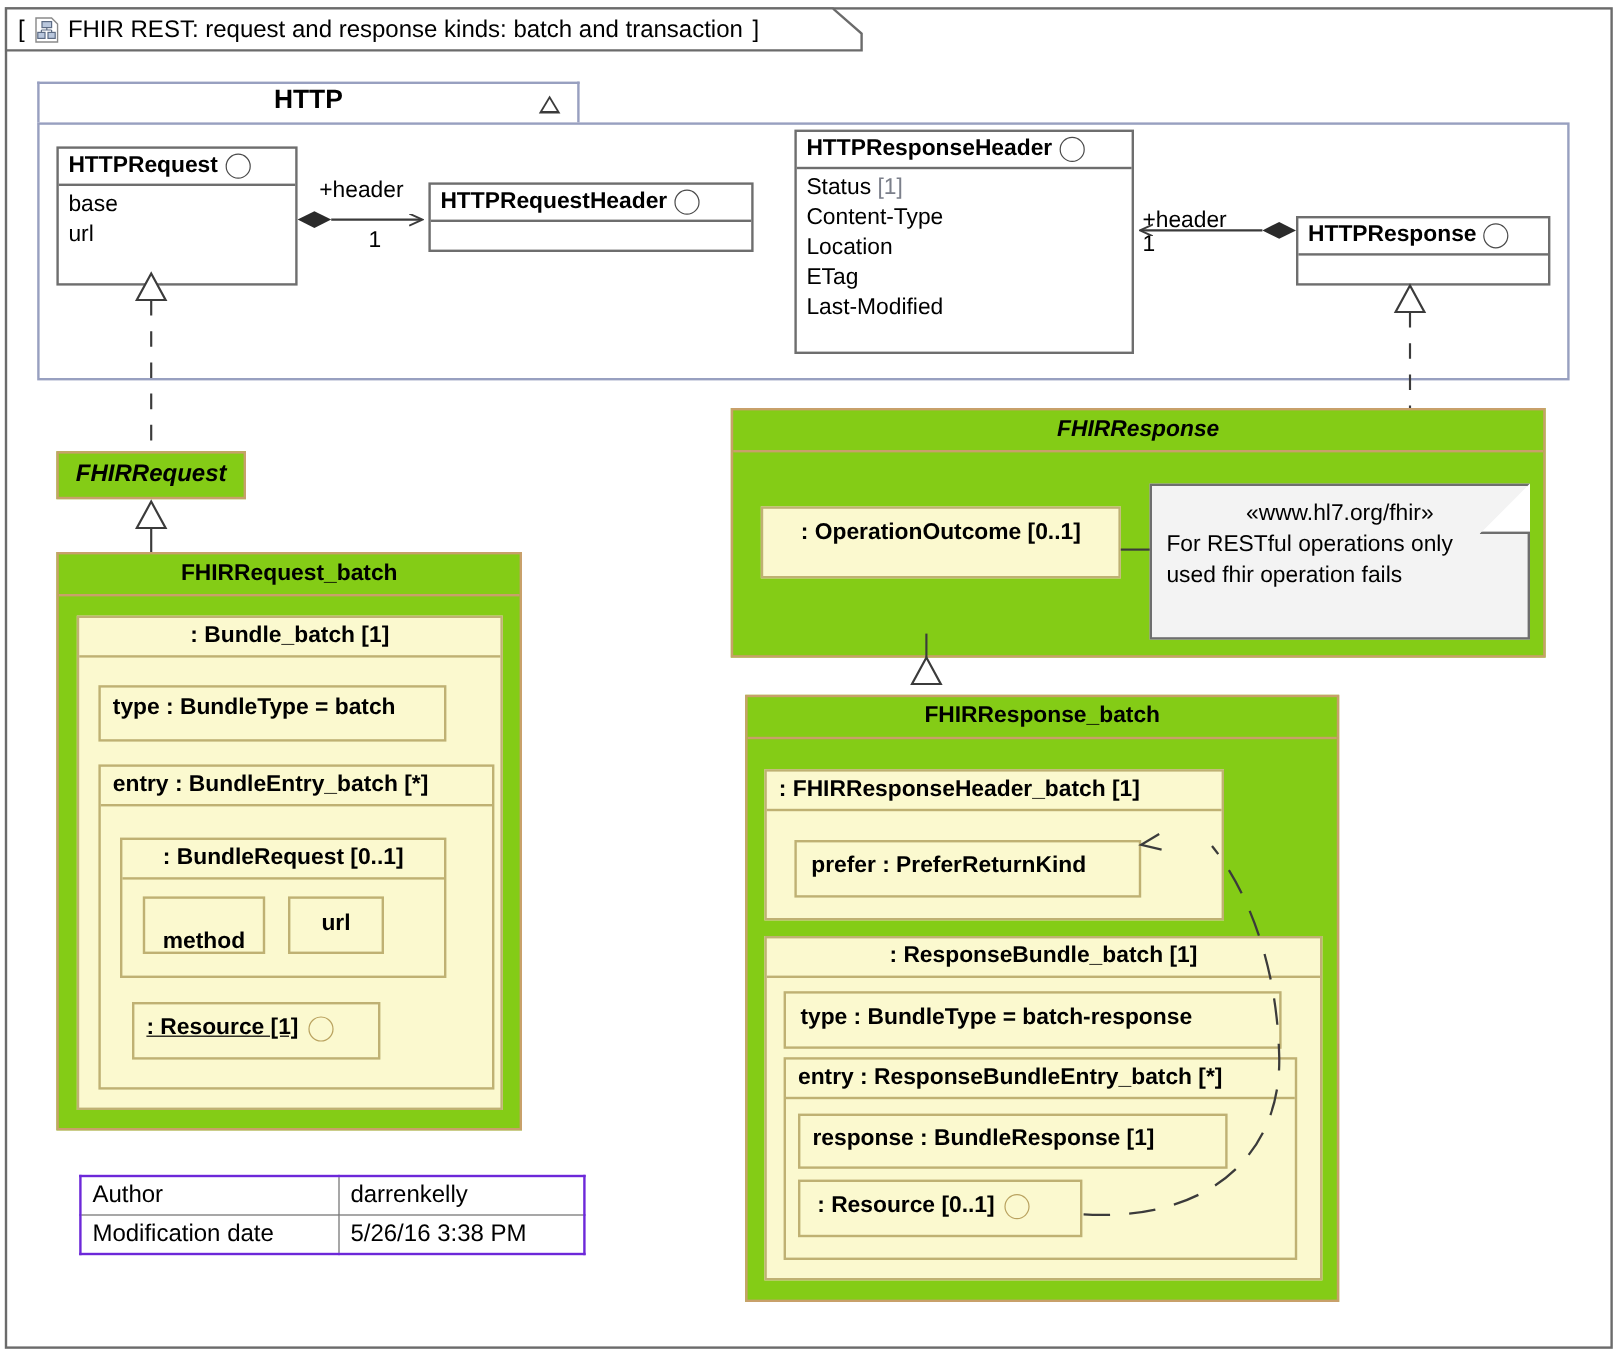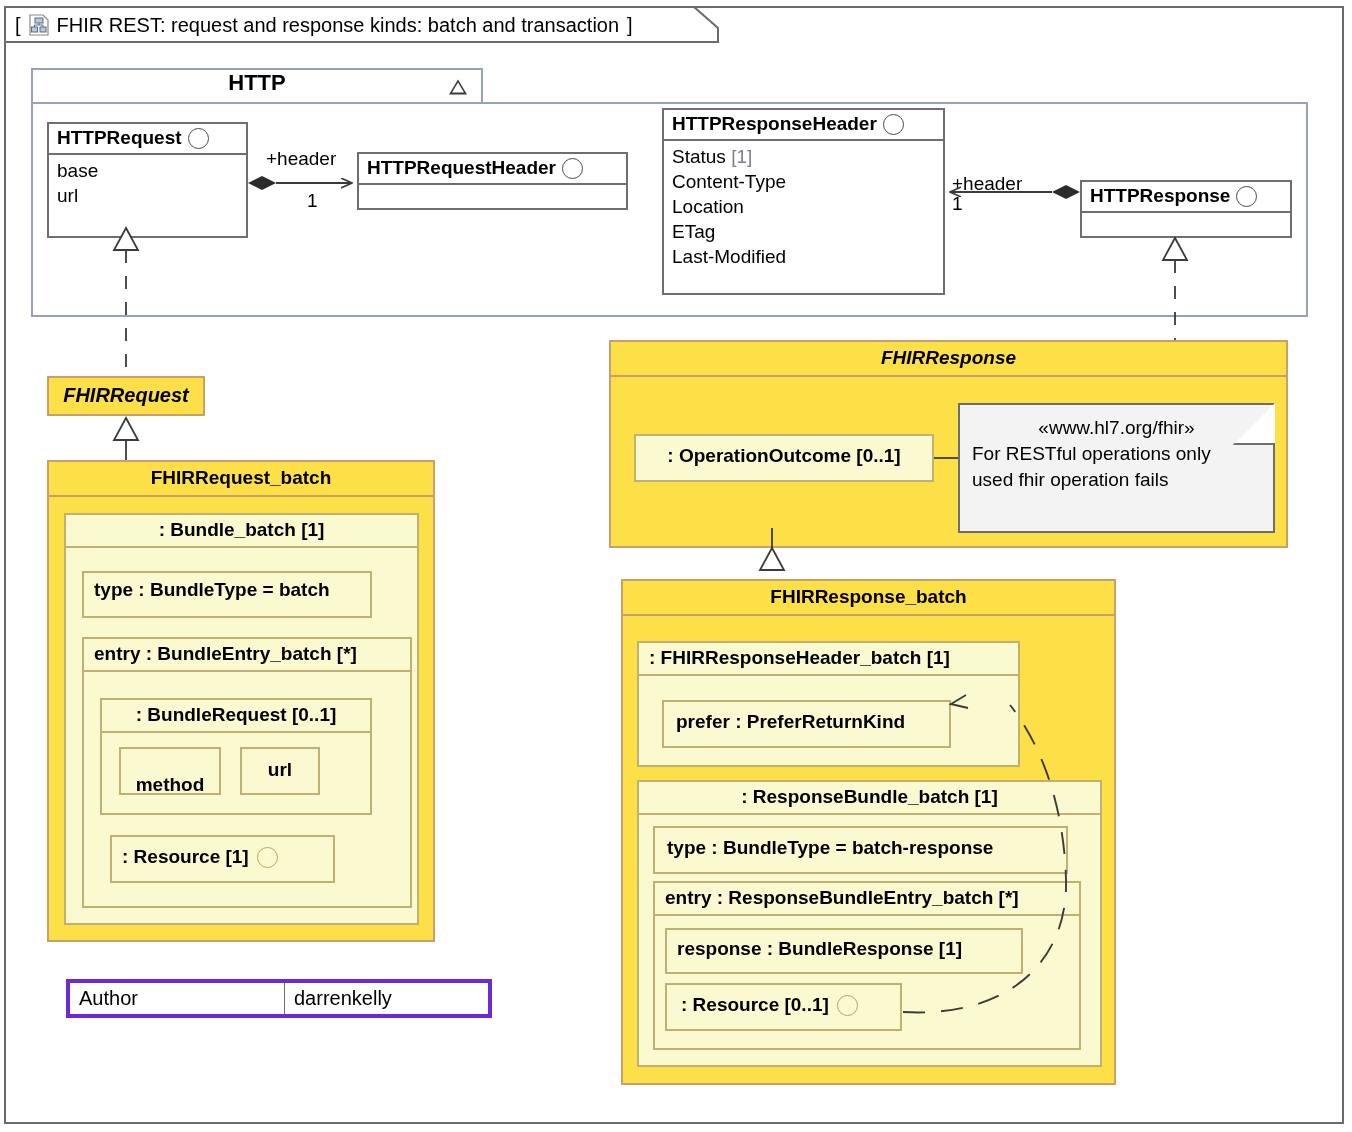--- a/index.html
+++ b/index.html
@@ -33,42 +33,42 @@
            background:#ffffff;border-bottom:none;display:flex;align-items:flex-start;
            justify-content:center;font-weight:bold;font-size:22px;}
   .pkg-tri{position:absolute;right:14px;top:50%;transform:translateY(-50%);
            width:0;height:0;border-left:9px solid transparent;border-right:9px solid transparent;
            border-bottom:15px solid #3b3b3b;}
   .pkg-tri::after{content:"";position:absolute;left:-6px;top:3px;width:0;height:0;
            border-left:6px solid transparent;border-right:6px solid transparent;
            border-bottom:10px solid #ffffff;}
 
   
-  .ob{position:absolute;box-sizing:border-box;background:#fde047;border:2px solid #c8a06a;}
+  .ob{position:absolute;box-sizing:border-box;background:#84cc16;border:2px solid #c8a06a;}
   .ob-hdr{font-weight:bold;font-size:19px;text-align:center;padding:5px 4px 6px 4px;
           border-bottom:2px solid #c8a06a;}
   .ob-hdr.ital{font-style:italic;}
   .yb{position:absolute;box-sizing:border-box;background:#fbf9cf;border:2px solid #bfb173;}
   .yb-hdr{font-weight:bold;font-size:19px;text-align:center;padding:4px 4px 5px 4px;
           border-bottom:2px solid #bfb173;white-space:nowrap;}
   .yb-lbl{font-weight:bold;font-size:19px;padding:6px 10px;white-space:nowrap;
           display:flex;align-items:center;gap:8px;}
   .yb-lbl.ctr{justify-content:center;}
 
   
   .note{position:absolute;box-sizing:border-box;background:#f3f3f3;
         border:2px solid #6e6e6e;font-size:19px;text-align:center;
         padding:10px 8px 6px 8px;line-height:26px;}
   .note .fold{position:absolute;right:-2px;top:-2px;width:40px;height:40px;
         background:#ffffff;border-left:2px solid #6e6e6e;border-bottom:2px solid #6e6e6e;
         transform-origin:top right;
         clip-path:polygon(100% 0,100% 100%,0 100%);}
 
   
-  .itable{position:absolute;border:4px solid #6d28d9;border-collapse:collapse;
+  .itable{position:absolute;border:2px solid #6d28d9;border-collapse:collapse;
           background:#fff;font-size:20px;}
   .itable td{border:1.5px solid #6e6e6e;padding:4px 9px;white-space:nowrap;}
 
   svg.ovl{position:absolute;left:0;top:0;width:1352px;height:1132px;pointer-events:none;}
 </style>
 </head>
 <body>
 
 <div id="root">
 
@@ -176,41 +176,45 @@
   <div class="yb" style="left:100px;top:698px;width:272px;height:117px;">
     <div class="yb-hdr">: BundleRequest [0..1]</div>
   </div>
   <div class="yb" style="left:119px;top:747px;width:102px;height:48px;">
     <div class="yb-lbl ctr" style="padding-top:25px">method</div>
   </div>
   <div class="yb" style="left:240px;top:747px;width:80px;height:48px;">
     <div class="yb-lbl ctr" style="padding-top:10px">url</div>
   </div>
 
-  <div class="yb" style="left:110px;top:835px;width:225px;height:48px;">
+  <div class="yb" style="left:110px;top:835px;width:207px;height:48px;text-decoration:underline;">
     <div class="yb-lbl" style="padding-top:9px">
       <span>: Resource [1]</span>
       <span class="cyl tan"></span>
     </div>
   </div>
 
   <table class="itable" style="left:66px;top:979px;">
     <tbody>
         <tr>
       <td style="width:196px">Author</td>
       <td style="width:185px">darrenkelly</td>
     </tr>
+    <tr>
+      <td>Modification date</td>
+      <td>5/26/16 3:38 PM</td>
+    </tr>
   </tbody>
     </table>
 
   <div class="ob" style="left:609px;top:340px;width:679px;height:208px;">
     <div class="ob-hdr ital">FHIRResponse</div>
   </div>
 
-  <div class="yb" style="left:634px;top:434px;width:300px;height:48px;">
+  <div class="yb" style="left:634px;top:422px;width:300px;height:60px;">
     <div class="yb-lbl ctr" style="padding-top:9px">: OperationOutcome [0..1]</div>
   </div>
 
   <div class="note" style="left:958px;top:403px;width:317px;height:130px;">
     <div class="fold"></div>
     <div>«www.hl7.org/fhir»</div>
     <div style="text-align:left;padding-left:4px;">For RESTful operations only</div>
     <div style="text-align:left;padding-left:4px;">used fhir operation fails</div>
   </div>
 

